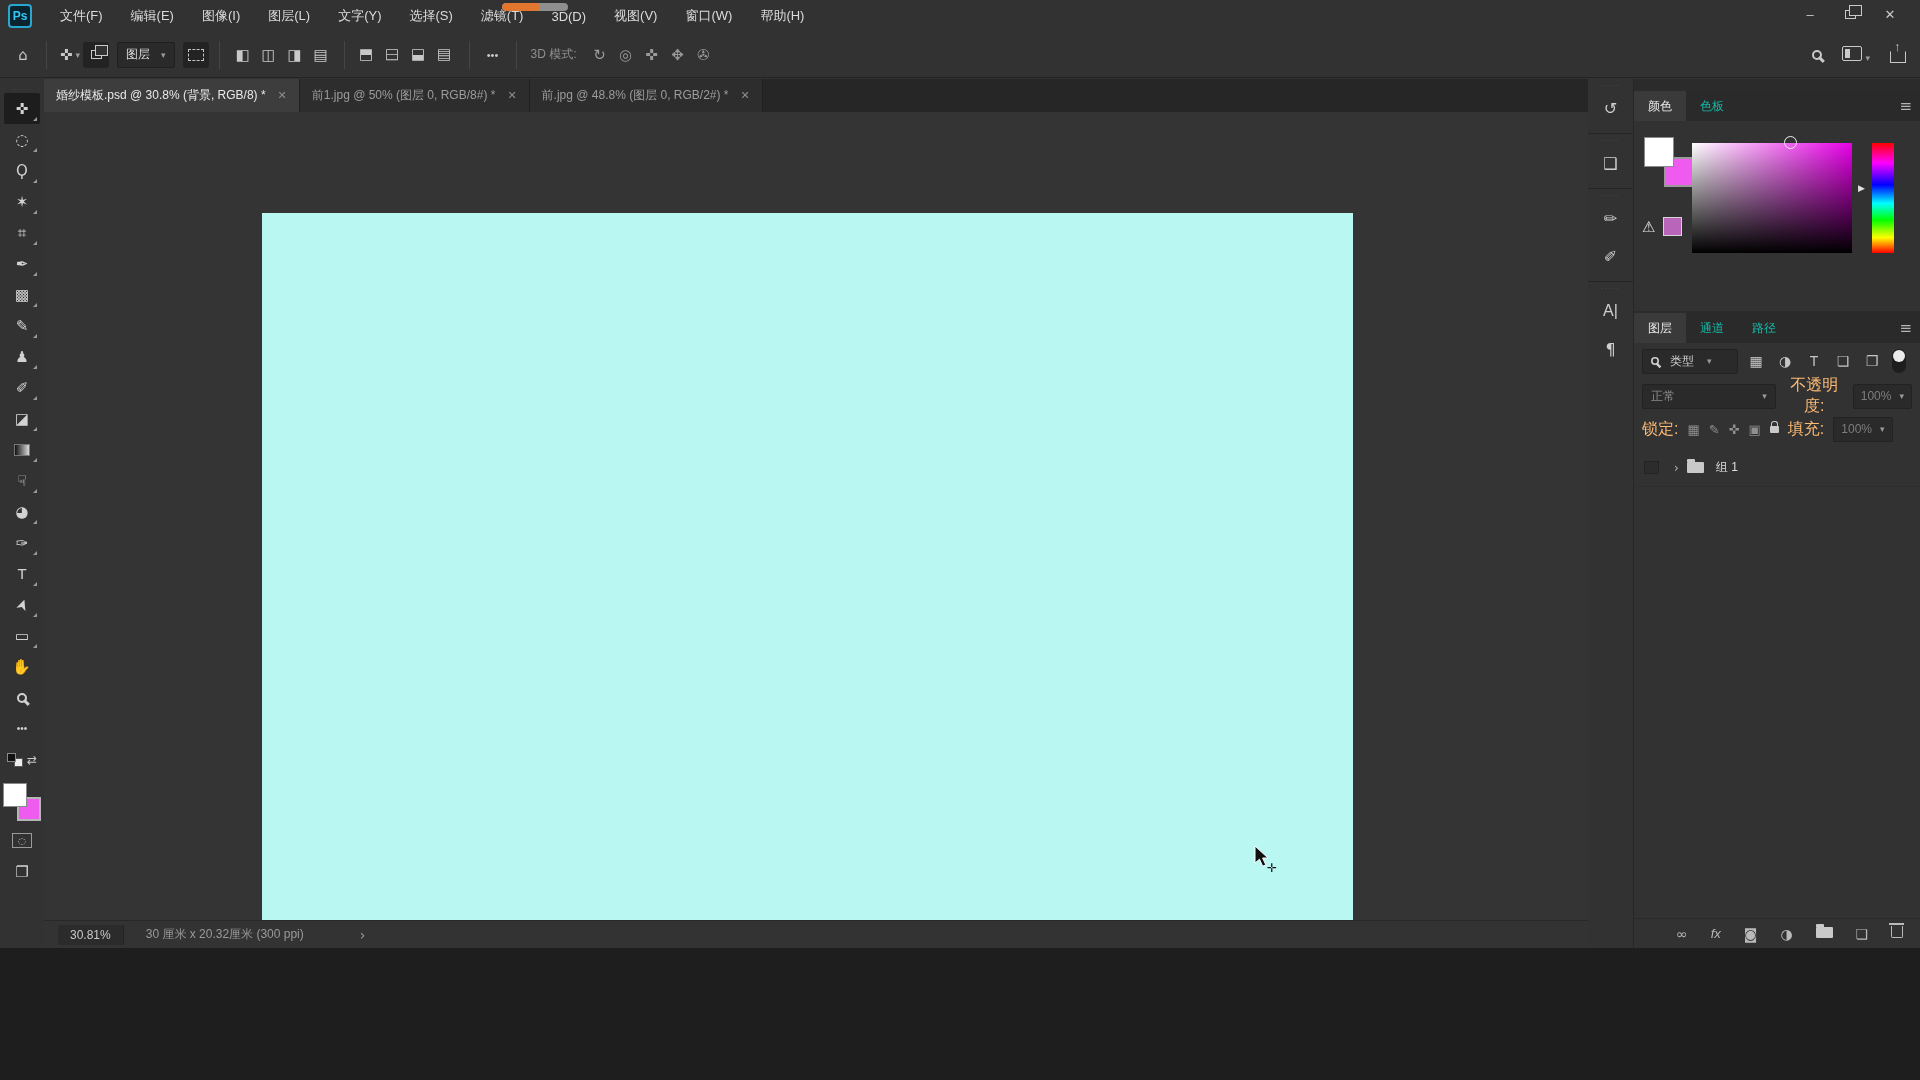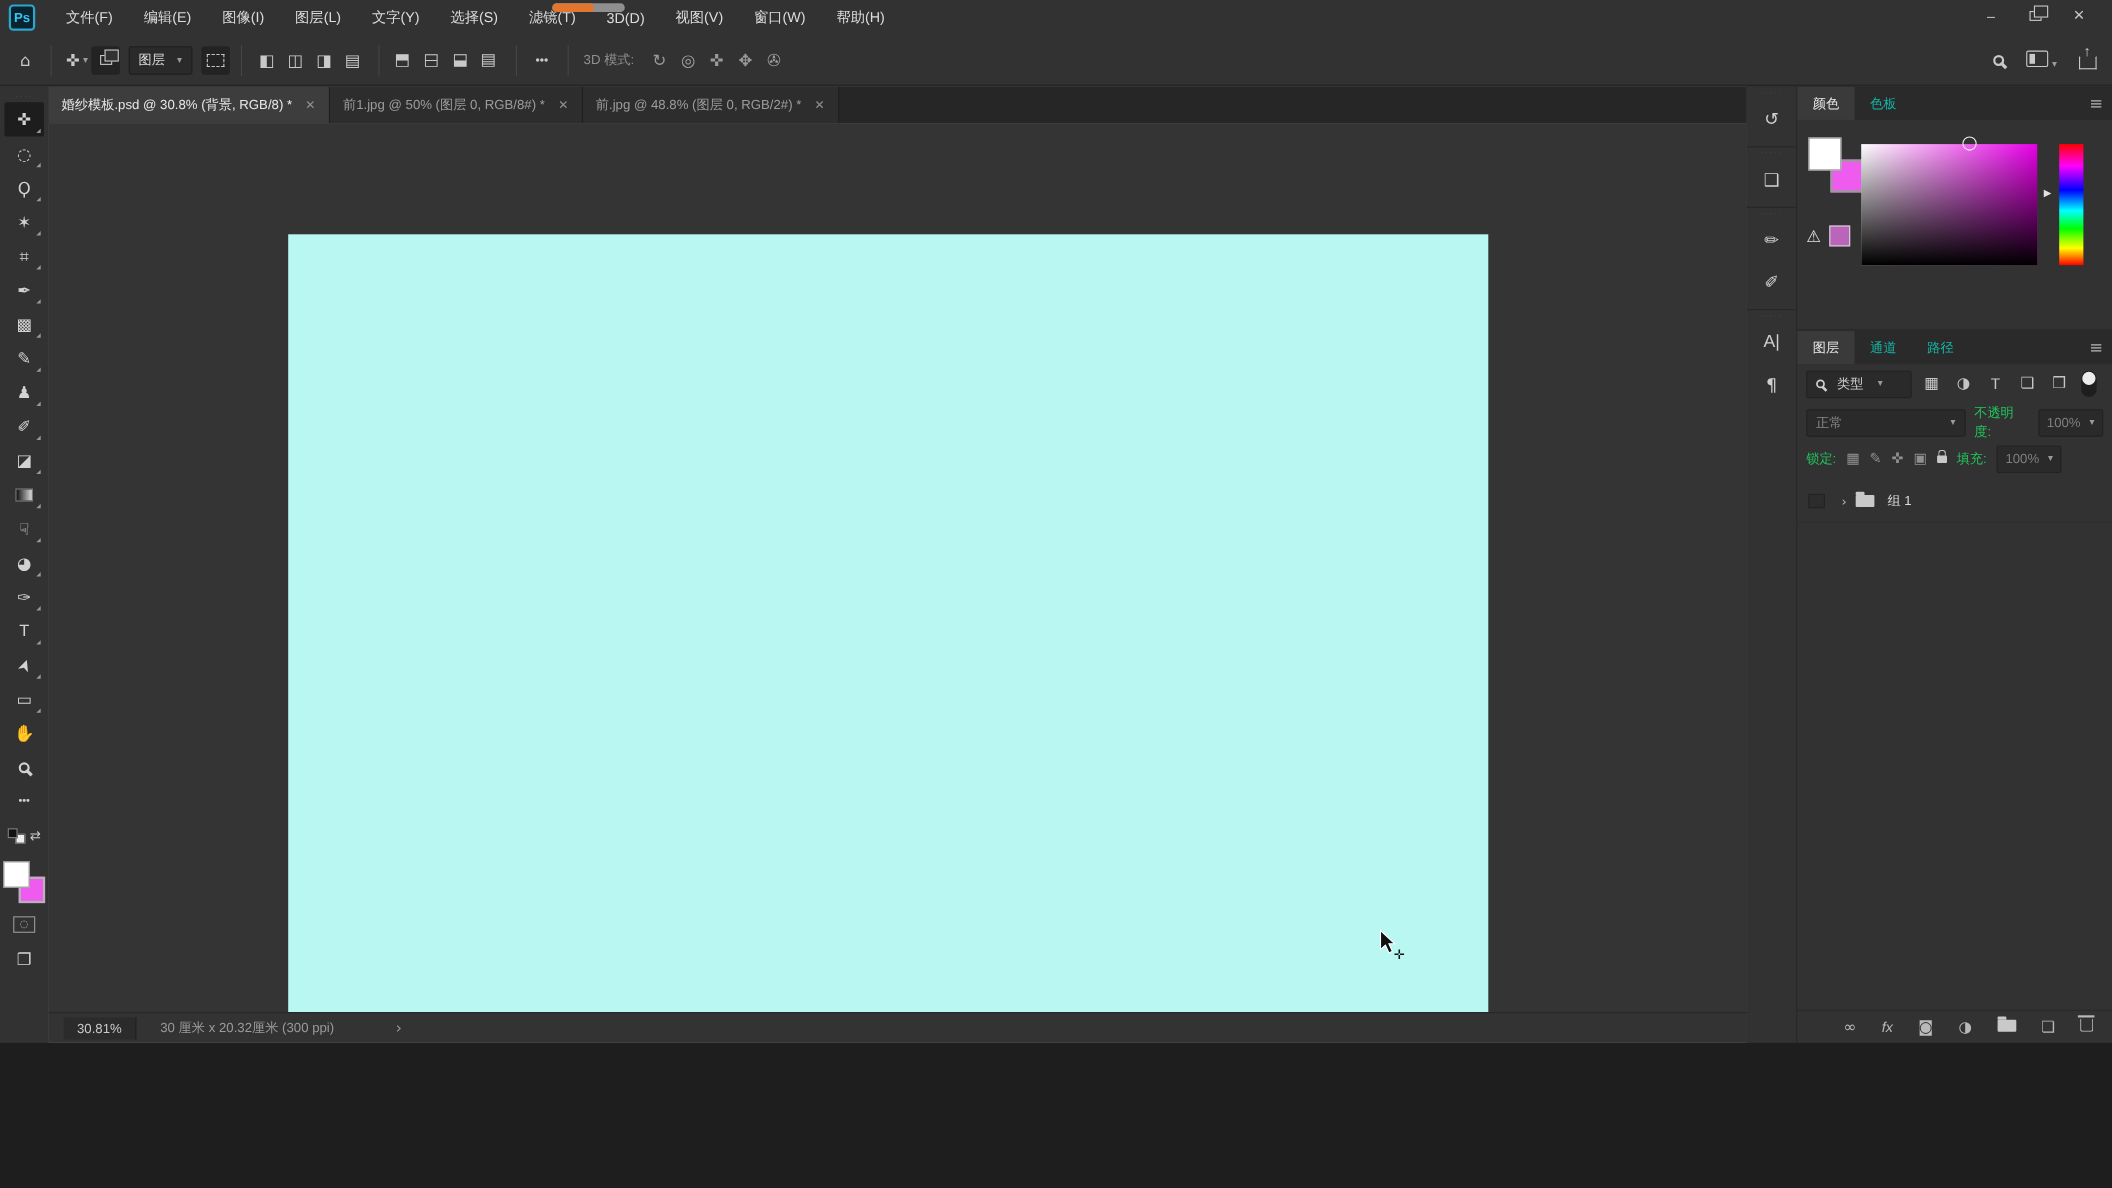--- a/index.html
+++ b/index.html
@@ -76,21 +76,21 @@
   .cs-group { width:100%; border-bottom:1px solid #262626; display:flex; flex-direction:column; align-items:center; padding:2px 0 6px; }
   .cs-icon { width:40px; height:38px; display:flex; align-items:center; justify-content:center; font-size:16px; color:#cfcfcf; }
   .panels { flex:1; display:flex; flex-direction:column; gap:2px; background:#2b2b2b; }
   .panel { background:#323232; position:relative; }
   .panel-header { height:30px; background:#2a2a2a; display:flex; align-items:stretch; position:relative; }
   .panel-tab { padding:0 14px; display:flex; align-items:center; font-size:12px; color:#14b8a6; }
   .panel-tab.active { background:#3a3a3a; color:#e8e8e8; }
   .panel-menu { position:absolute; right:8px; top:0; height:30px; display:flex; align-items:center; font-size:15px; color:#b5b5b5; }
 
   
-  #color-panel { height:220px; }
+  #color-panel { height:220px;margin-top:12px; }
   .cp-body { position:relative; height:190px; }
   .cp-swatches { position:absolute; left:10px; top:16px; width:50px; height:50px; }
   .cp-swatches .bg { position:absolute; right:0; bottom:0; width:30px; height:30px; border:2px solid #9a9a9a; }
   .cp-swatches .fg { position:absolute; left:0; top:0; width:30px; height:30px; border:1px solid #8a8a8a; z-index:2; }
   .sat-box { position:absolute; left:58px; top:22px; width:160px; height:110px; background-image:linear-gradient(to top,#000,rgba(0,0,0,0)),linear-gradient(to right,#fff,#e800e8); }
   .picker { position:absolute; left:92px; top:-7px; width:13px; height:13px; border:1.5px solid #f2f2f2; border-radius:50%; }
   .hue-arrow { position:absolute; left:224px; top:62px; font-size:9px; color:#e2e2e2; }
   .hue-bar { position:absolute; left:238px; top:22px; width:22px; height:110px; background:linear-gradient(to bottom,#f00,#f0f 18%,#00f 38%,#0ff 55%,#0f0 70%,#ff0 86%,#f00); }
   .warn-row { position:absolute; left:8px; top:96px; display:flex; align-items:center; gap:8px; }
   .warn-tri { font-size:15px; color:#e2e2e2; }
@@ -100,21 +100,21 @@
   #layers-panel { flex:1; }
   .lp-row { display:flex; align-items:center; padding:0 8px; }
   .lp-filter { height:36px; gap:7px; }
   .search-box { display:flex; align-items:center; gap:10px; background:#2a2a2a; border:1px solid #222; border-radius:2px; height:25px; padding:0 7px; font-size:12px; color:#cfcfcf; width:96px; }
   .filter-ico { width:22px; text-align:center; font-size:14px; color:#c5c5c5; }
   .toggle { width:14px; height:24px; background:#1e1e1e; border-radius:7px; position:relative; margin-left:2px; }
   .toggle::after { content:""; position:absolute; top:1px; left:1px; width:12px; height:12px; border-radius:50%; background:#ececec; }
   .lp-blend { height:34px; gap:8px; }
   .blend-box { display:flex; align-items:center; justify-content:space-between; background:#2a2a2a; border:1px solid #222; border-radius:2px; height:25px; padding:0 8px; width:148px; font-size:12px; color:#8a8a8a; }
   .opacity-box { display:flex; align-items:center; gap:5px; background:#2a2a2a; border:1px solid #222; border-radius:2px; height:25px; padding:0 7px; font-size:12px; color:#7e7e7e; }
-  .dimlabel { color:#22c55e; font-size:12px; }
+  .dimlabel { color:#fdba74; font-size:16px;text-align:center; }
   .lp-lock { height:32px; gap:9px; }
   .lock-ico { font-size:13px; color:#8f8f8f; }
   .lock-icon { width:9px; height:7px; background:#c9c9c9; border-radius:1px; position:relative; display:inline-block; }
   .lock-icon::before { content:""; position:absolute; top:-5px; left:1px; width:5px; height:5px; border:1.5px solid #c9c9c9; border-bottom:none; border-radius:3px 3px 0 0; }
   .layer-list { margin-top:4px; }
   .layer-row { height:38px; display:flex; align-items:center; border-bottom:1px solid #2d2d2d; position:relative; }
   .layer-row.selected { background:#464646; }
   .vis-col { width:34px; display:flex; align-items:center; justify-content:center; }
   .vis-empty { width:15px; height:13px; background:#2c2c2c; border:1px solid #232323; }
   .eye-icon { width:16px; height:10px; border:1.5px solid #d2d2d2; border-radius:50%; position:relative; }

